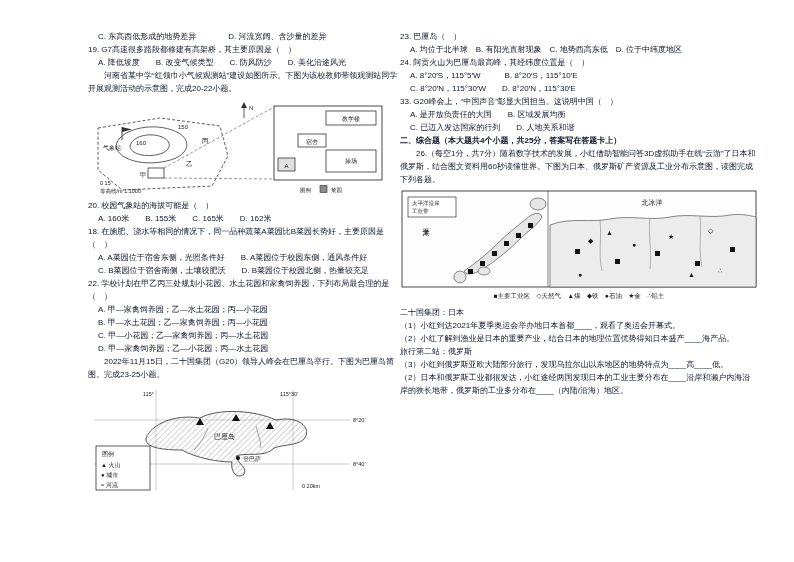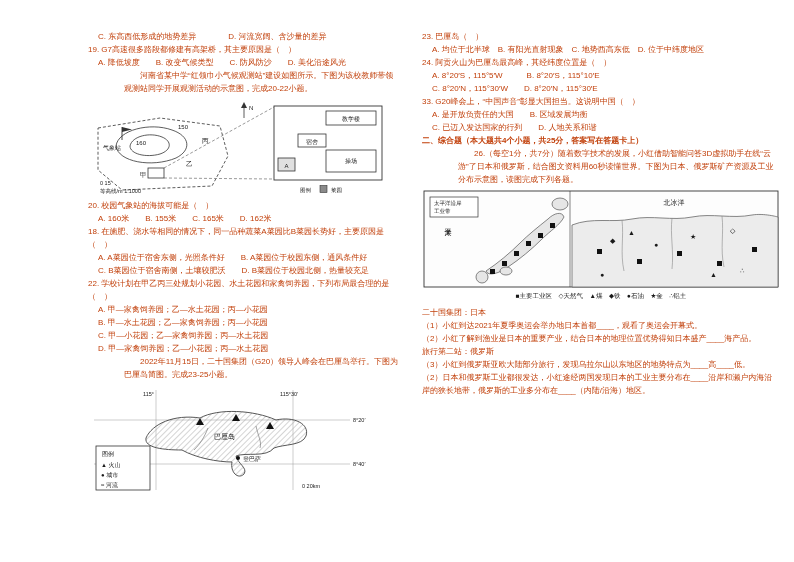--- a/index.html
+++ b/index.html
@@ -1,24 +1,24 @@
 <!DOCTYPE html>
 <html><head>
 <meta charset="utf-8">
 <style>
   html,body{margin:0;padding:0;}
   body{background:#ffffff;}
   .page{position:relative;width:782px;height:562px;background:#fff;overflow:hidden;
-        font-family:"Liberation Sans","DejaVu Sans",sans-serif;color:#c2410c;}
+        font-family:"Liberation Sans","DejaVu Sans",sans-serif;color:#0f172a;}
   .col{position:absolute;top:30px;}
   .col.left{left:88px;width:312px;}
-  .col.right{left:422px;width:358px;}
+  .col.right{left:400px;width:358px;}
   .ln{font-size:8px;line-height:13px;white-space:pre-wrap;}
   .ind{padding-left:10px;}
-  .para{font-size:8px;line-height:13px;text-indent:16px;white-space:pre-wrap;margin-left:36px;}
+  .para{font-size:8px;line-height:13px;text-indent:16px;white-space:pre-wrap;}
   .sect{font-weight:bold;}
   svg.fig{display:block;margin:3px 0;}
   svg text{font-family:"Liberation Sans","DejaVu Sans",sans-serif;fill:#1a1a1a;}
 </style>
 </head>
 <body>
 
 <div class="page">
 
   <div class="col left">

